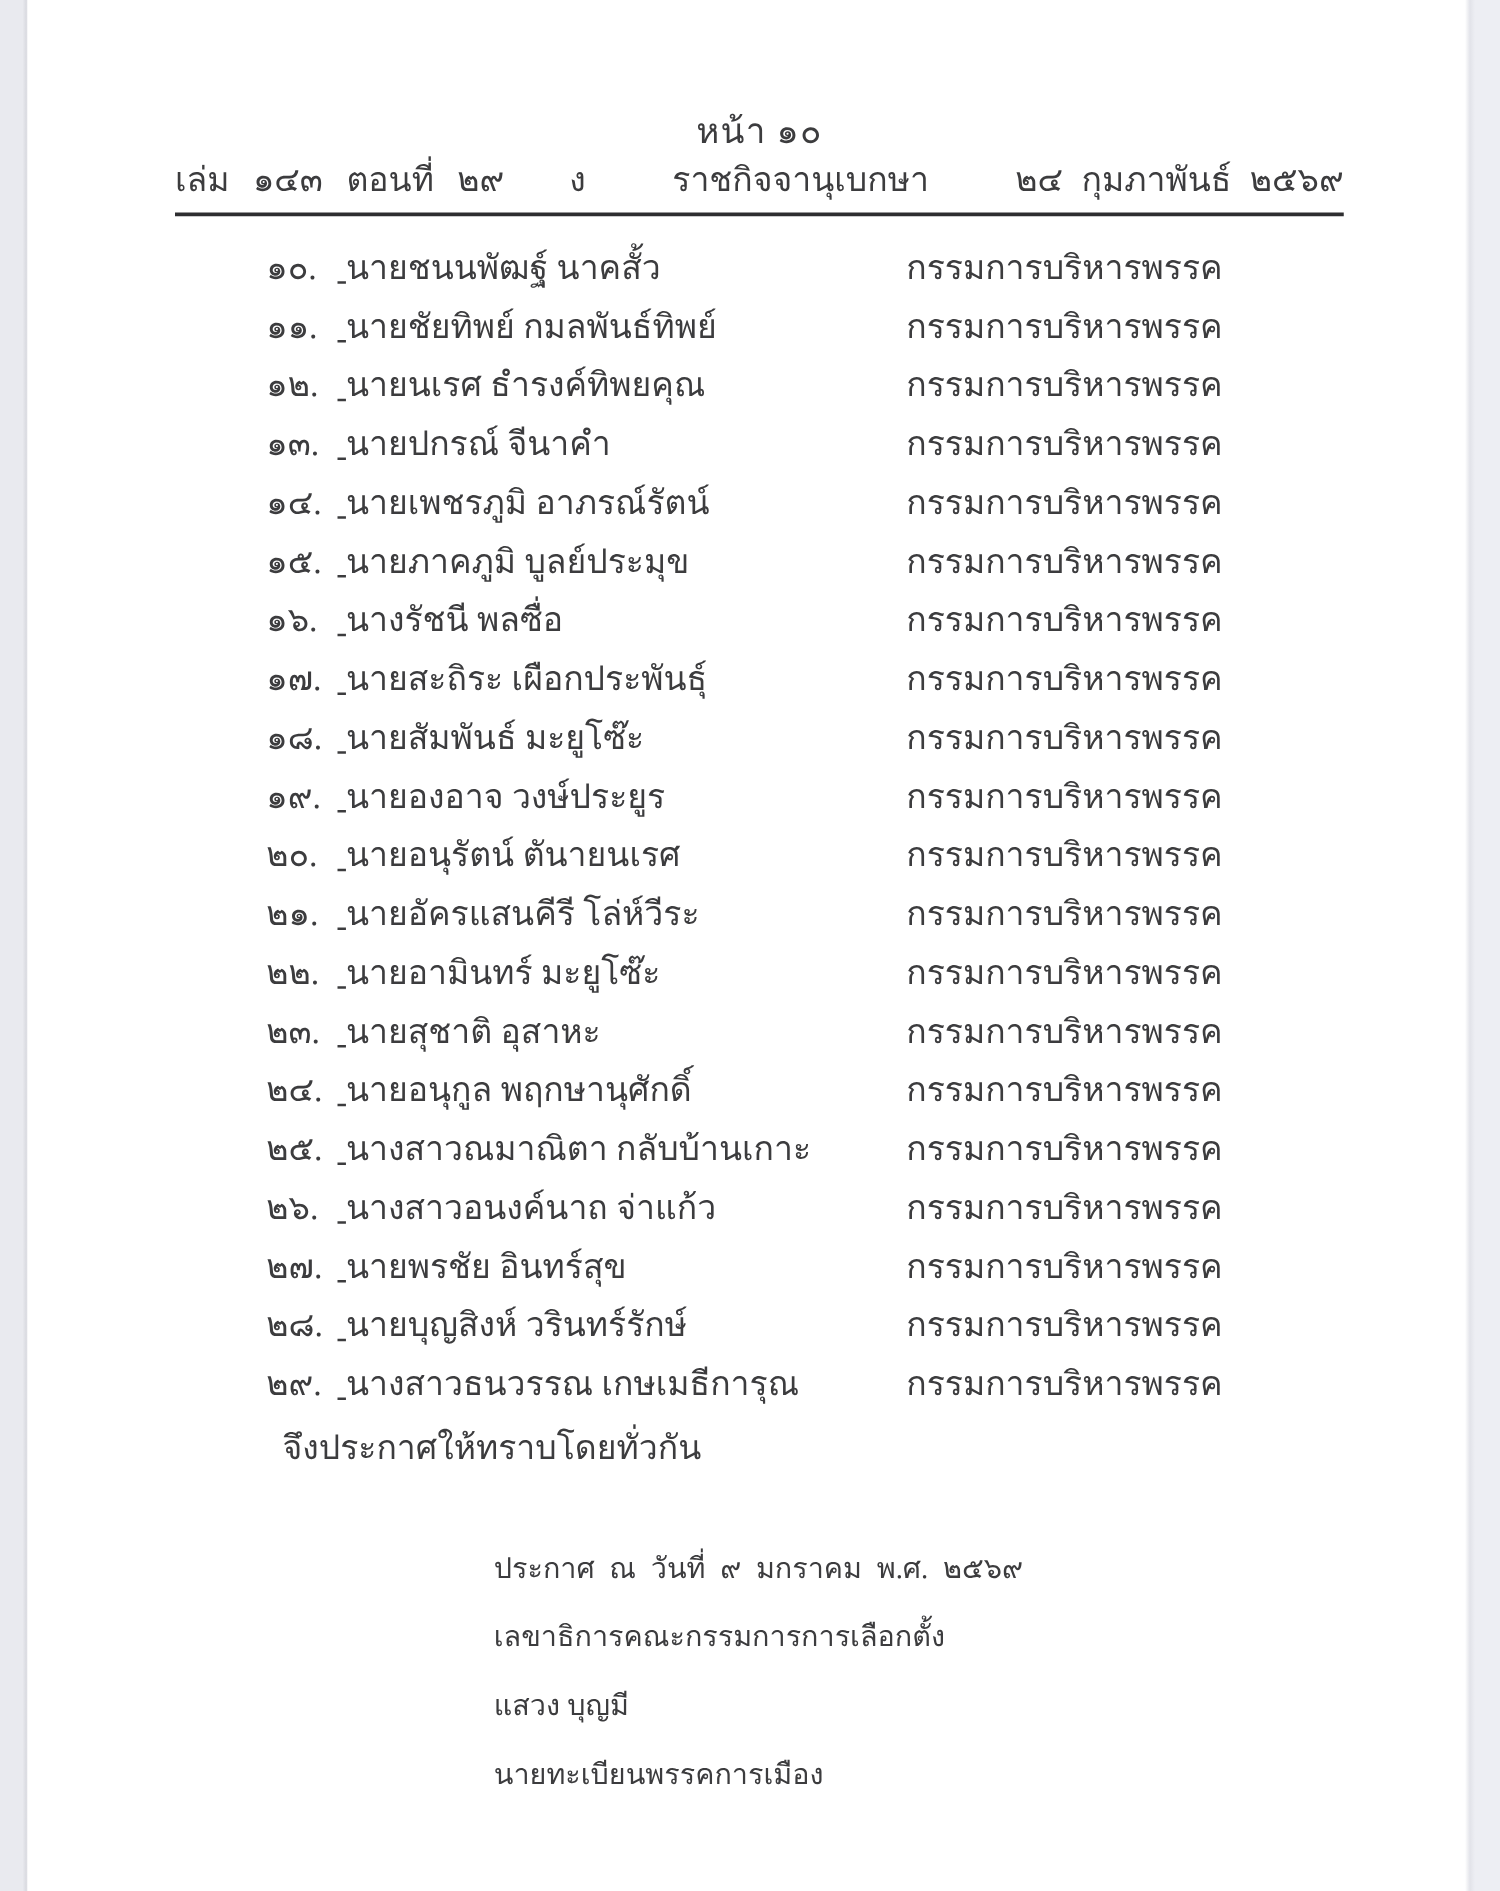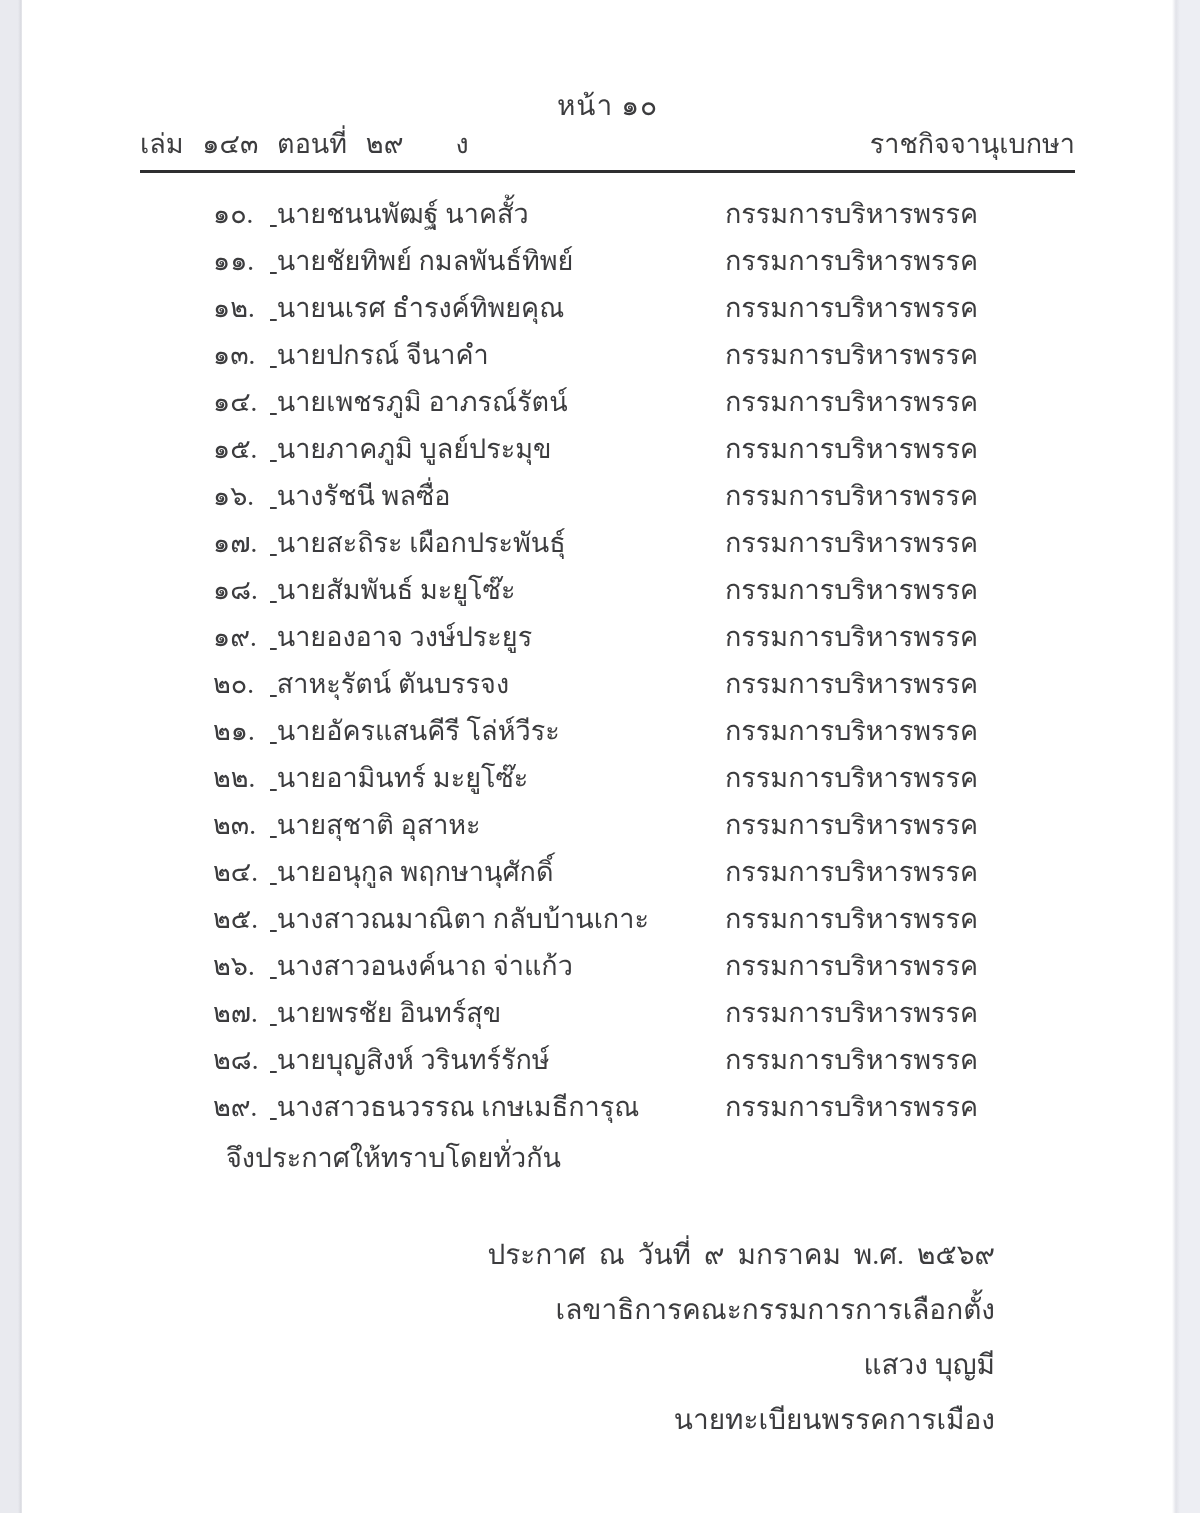--- a/index.html
+++ b/index.html
@@ -43,21 +43,21 @@
   .masthead {
     display: flex;
     align-items: flex-end;
     font-size: 27px;
     line-height: 40px;
     padding-bottom: 6px;
     border-bottom: 3px solid #2e2e30;
   }
   .masthead .left { word-spacing: 12px; white-space: nowrap; text-align: right; }
   .masthead .section-letter { margin-left: 52px; }
-  .masthead .center { flex: 1; text-align: right; }
+  .masthead .center { flex: 1; text-align: center; }
   .masthead .right { white-space: nowrap; word-spacing: 8px; }
   .member-list { margin-top: 18px; }
   .member-row {
     position: relative;
     height: 47px;
     font-size: 27px;
     line-height: 47px;
     padding-left: 73px;
     white-space: nowrap;
     text-decoration: underline;
@@ -68,38 +68,39 @@
   .closing-line {
     margin-top: 6px;
     padding-left: 86px;
     font-size: 27px;
     line-height: 42px;
   }
   .signature-block {
     margin-top: 48px;
     margin-left: 255px;
     width: 600px;
-    text-align: right;
-    font-size: 28px;
+    text-align: left;
+    font-size: 23px;
   }
   .signature-block .sig-line { line-height: 55px; height: 55px; }
   .signature-block .announced { word-spacing: 6px; }
 </style>
 </head>
 <body>
 
 <div class="viewer">
   <div class="page">
     <div class="content">
 
       <div class="page-label">หน้า ๑๐</div>
 
       <div class="masthead">
         <span class="left"><span>เล่ม ๑๔๓ ตอนที่ ๒๙</span><span class="section-letter">ง</span></span>
         <span class="center">ราชกิจจานุเบกษา</span>
+        <span class="right">๒๔ กุมภาพันธ์ ๒๕๖๙</span>
       </div>
 
       <div class="member-list">
   <div class="member-row">
     <span class="num">๑๐.</span>
     <span class="name">นายชนนพัฒฐ์ นาคสั้ว</span>
     <span class="role">กรรมการบริหารพรรค</span>
   </div>
 
   <div class="member-row">
@@ -151,21 +152,21 @@
   </div>
 
   <div class="member-row">
     <span class="num">๑๙.</span>
     <span class="name">นายองอาจ วงษ์ประยูร</span>
     <span class="role">กรรมการบริหารพรรค</span>
   </div>
 
   <div class="member-row">
     <span class="num">๒๐.</span>
-    <span class="name">สาหะุรัตน์ ตันบรรจง</span>
+    <span class="name">นายอนุรัตน์ ตันายนเรศ</span>
     <span class="role">กรรมการบริหารพรรค</span>
   </div>
 
   <div class="member-row">
     <span class="num">๒๑.</span>
     <span class="name">นายอัครแสนคีรี โล่ห์วีระ</span>
     <span class="role">กรรมการบริหารพรรค</span>
   </div>
 
   <div class="member-row">

